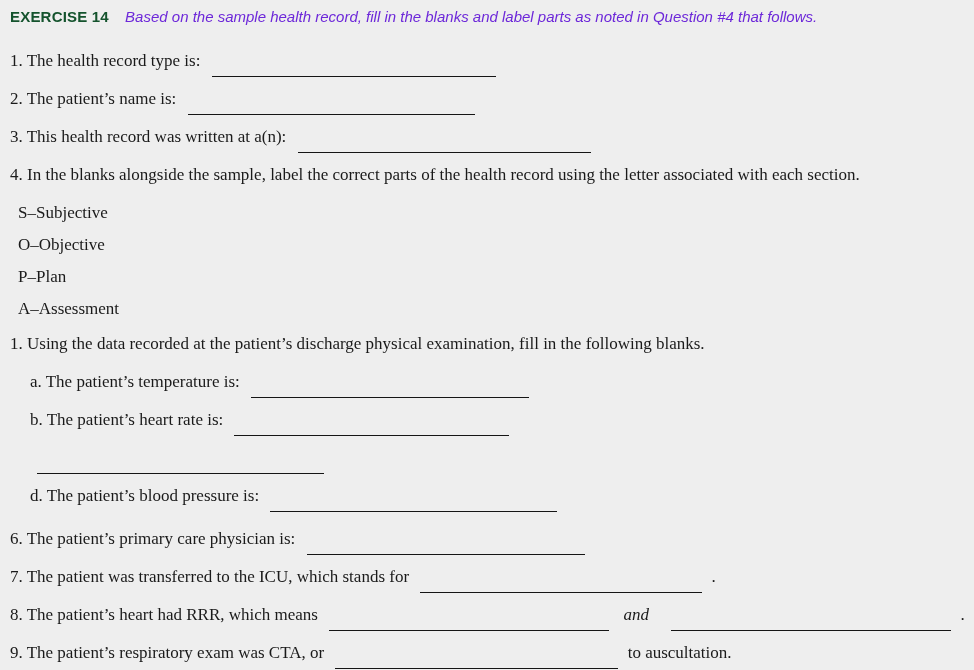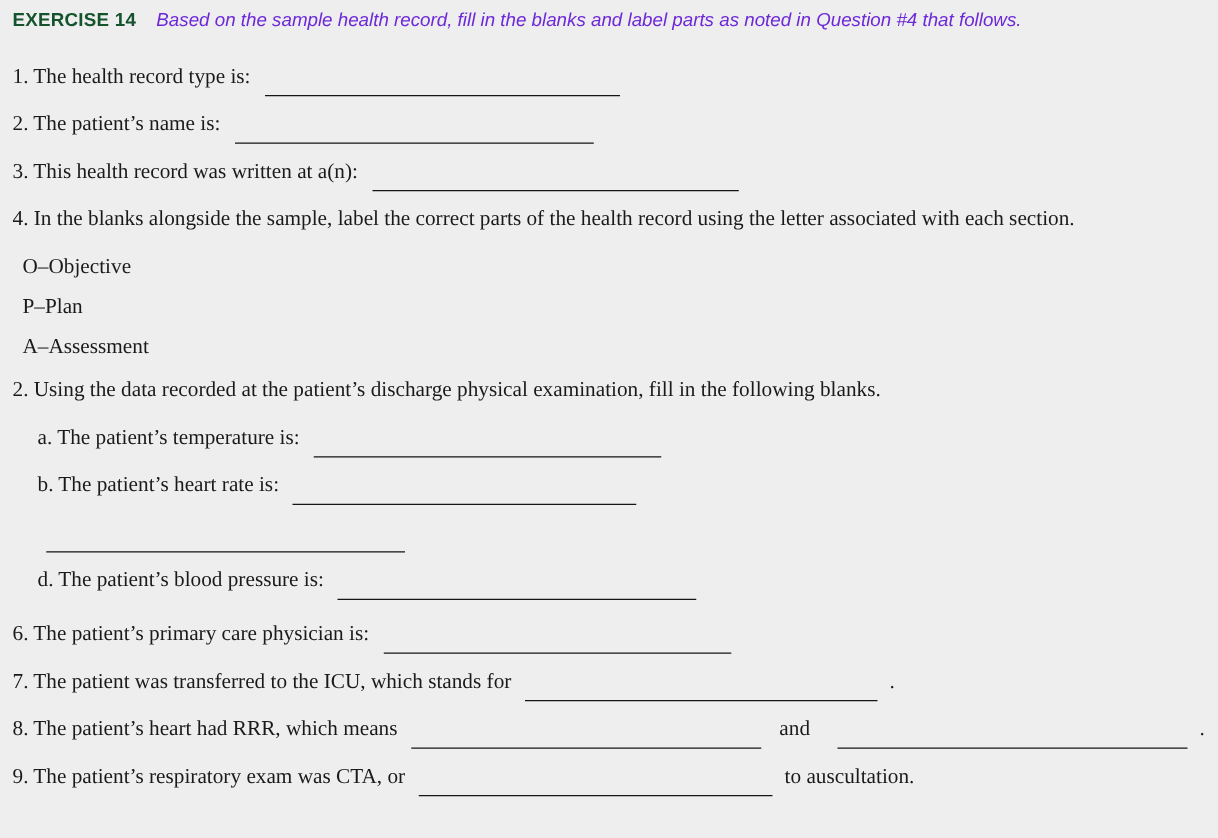--- a/index.html
+++ b/index.html
@@ -42,21 +42,21 @@
   .q.q5-first{margin-top:13px;}
   .q.before-6{margin-bottom:21px;}
   .blank{
     display:inline-block;
     height:14px;
     border-bottom:1.5px solid #151515;
     position:relative;top:11px;
     margin-left:7px;
   }
   .suffix{margin-left:5px;}
-  .mid{margin-left:10px;margin-right:11px;}
+  .mid{margin-left:10px;margin-right:11px;font-style:italic;}
 </style>
 </head>
 <body>
 
 <div class="page">
 
   <div class="header">
     <span class="ex-label">EXERCISE 14</span>
     <span class="ex-instr">Based on the sample health record, fill in the blanks and label parts as noted in Question #4 that follows.</span>
   </div>
@@ -74,27 +74,28 @@
   <div class="q">
     <span>3. This health record was written at a(n):</span>
     <span class="blank" style="width:293px"></span>
   </div>
 
   <div class="q">
     <span>4. In the blanks alongside the sample, label the correct parts of the health record using the letter associated with each section.</span>
   </div>
 
   <div class="soap">
+    <div class="item first">S–Subjective</div>
     <div class="item">O–Objective</div>
     <div class="item">P–Plan</div>
     <div class="item">A–Assessment</div>
   </div>
 
   <div class="q q5-first">
-    <span>2. Using the data recorded at the patient’s discharge physical examination, fill in the following blanks.</span>
+    <span>1. Using the data recorded at the patient’s discharge physical examination, fill in the following blanks.</span>
   </div>
 
   <div class="sub">
     <div class="q">
       <span>a. The patient’s temperature is:</span>
       <span class="blank" style="width:278px"></span>
     </div>
     <div class="q">
       <span>b. The patient’s heart rate is:</span>
       <span class="blank" style="width:275px"></span>

